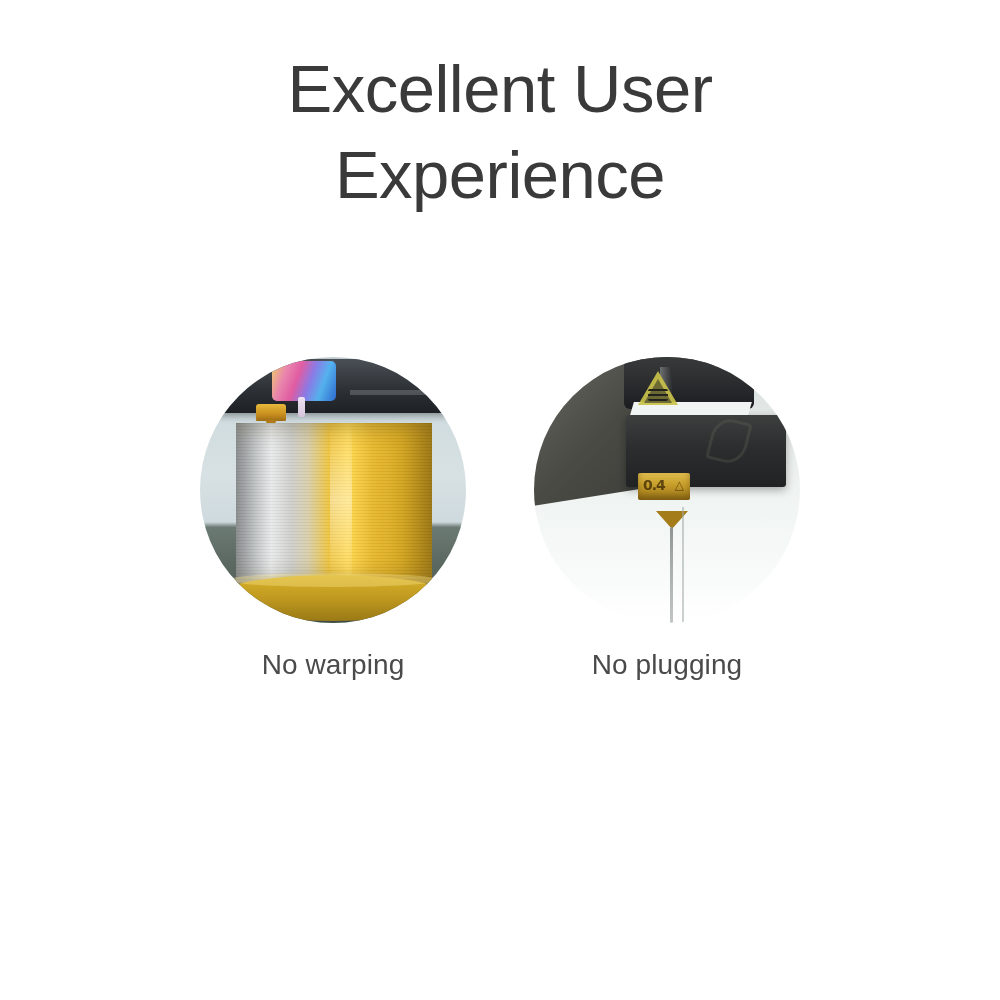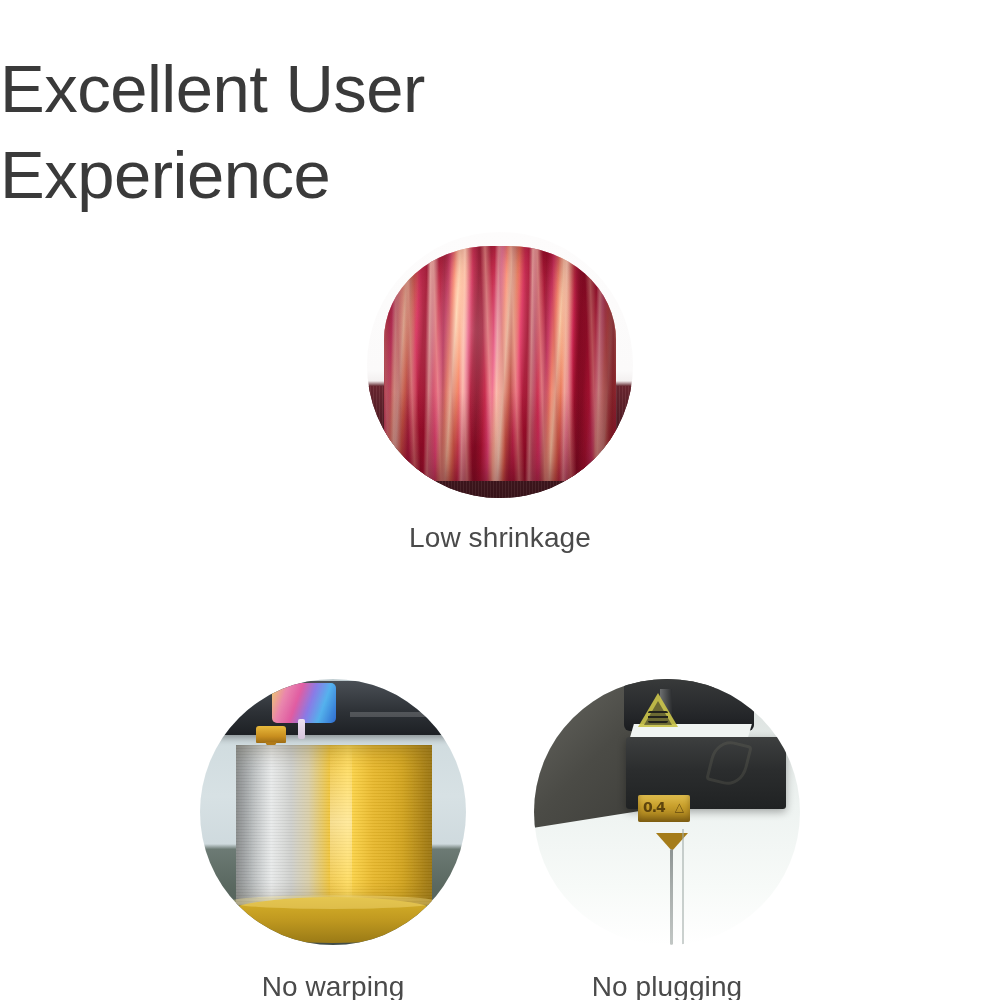--- a/index.html
+++ b/index.html
@@ -18,21 +18,21 @@
     height: 1000px;
     background: #ffffff;
   }
 
   
   .heading {
     position: absolute;
     top: 46px;
     left: 0;
     width: 1000px;
-    text-align: left;
+    text-align: center;
     font-size: 67px;
     line-height: 1.28;
     font-weight: 400;
     letter-spacing: -0.5px;
     color: #3a3a3a;
     white-space: pre-line;
   }
 
   
   .grid {
@@ -437,33 +437,20 @@
 
 <div class="page">
 
   <h1 class="heading">Excellent User
 Experience</h1>
 
   <div class="grid">
 
     <div class="row row-1">
 
-      <div class="cell">
-        <div class="circle">
-          <div class="ph-vase">
-            <div class="floor"></div>
-            <div class="vase">
-              <div class="ribs"></div>
-              <div class="ribs2"></div>
-              <div class="vase-shade"></div>
-            </div>
-          </div>
-        </div>
-        <div class="caption">Low shrinkage</div>
-      </div>
 
 
     </div>
 
     <div class="row row-2">
 
       <div class="cell">
         <div class="circle">
           <div class="ph-print">
             <div class="gantry"></div>

